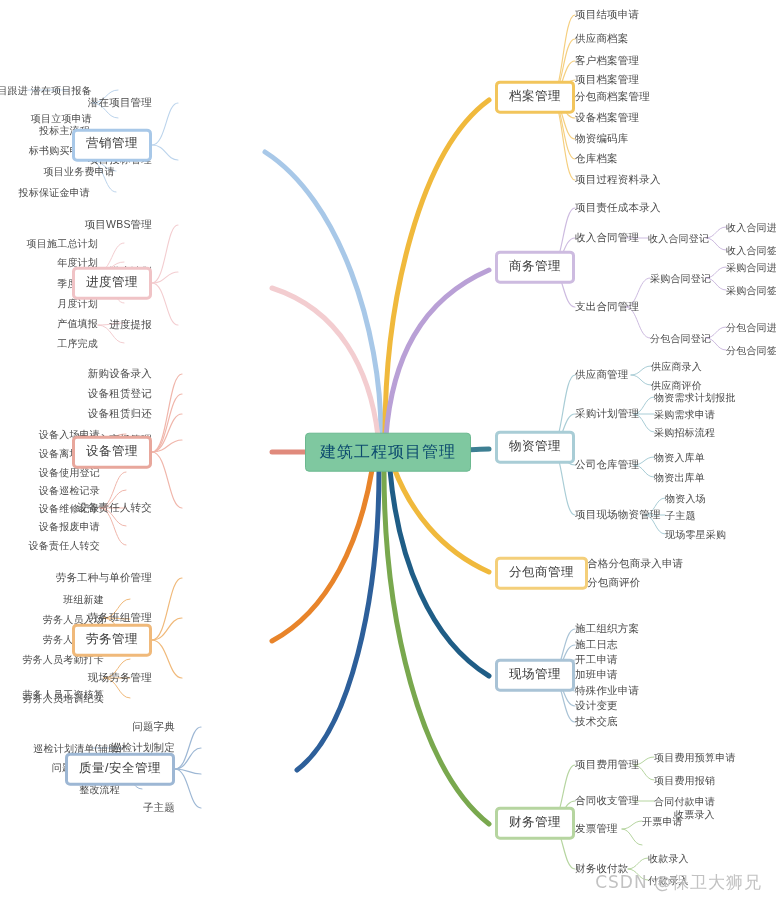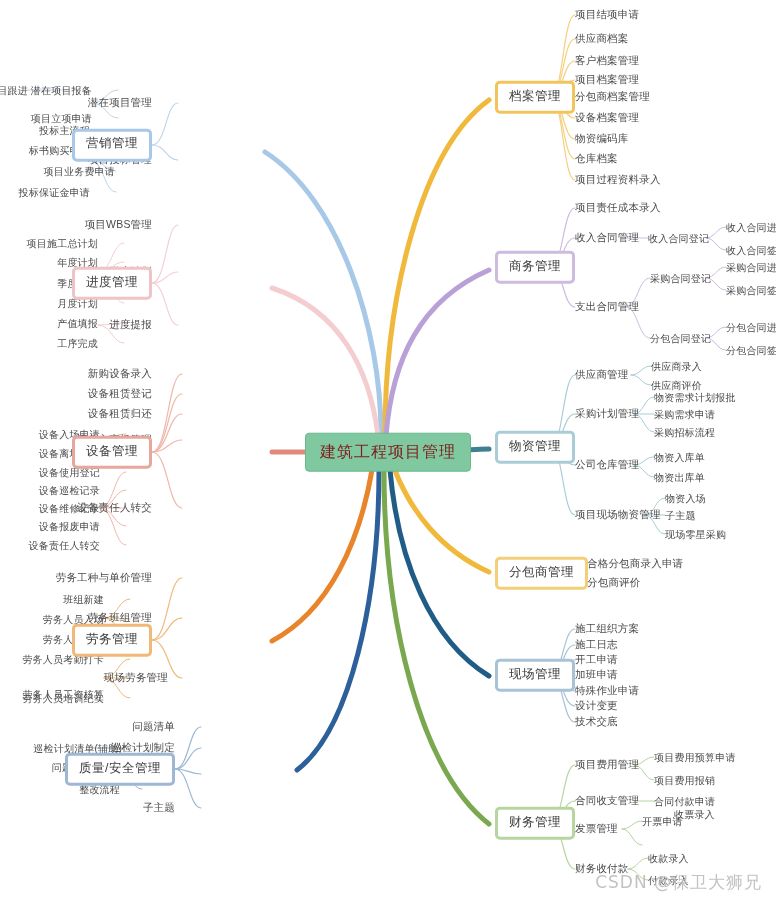--- a/index.html
+++ b/index.html
@@ -23,21 +23,21 @@
   }
   .node {
     position: absolute;
     white-space: nowrap;
     color: #3b3b3b;
     line-height: 1.1;
   }
   
   .root {
     background: #7fc8a0;
-    color: #7f1d1d;
+    color: #0c4a6e;
     border: 1px solid #6bb88f;
     border-radius: 4px;
     font-size: 16px;
     padding: 9px 14px 10px;
     letter-spacing: 1px;
     z-index: 6;
   }
   
   .l1 {
     background: #ffffff;
@@ -282,30 +282,30 @@
   <div class="node l3 r anchor-right" style="left:100px; top:453px; transform:translate(-100%,-50%);">设备离场申请</div>
   <div class="node l3 r anchor-right" style="left:100px; top:472px; transform:translate(-100%,-50%);">设备使用登记</div>
   <div class="node l3 r anchor-right" style="left:100px; top:490px; transform:translate(-100%,-50%);">设备巡检记录</div>
   <div class="node l3 r anchor-right" style="left:100px; top:508px; transform:translate(-100%,-50%);">设备维修记录</div>
   <div class="node l3 r anchor-right" style="left:100px; top:526px; transform:translate(-100%,-50%);">设备报废申请</div>
   <div class="node l3 r anchor-right" style="left:100px; top:545px; transform:translate(-100%,-50%);">设备责任人转交</div>
 
   <div class="node l1 c-orange r" style="left:152px; top:640px; transform:translate(-100%,-50%);">劳务管理</div>
   <div class="node l2 r anchor-right" style="left:152px; top:578px; transform:translate(-100%,-50%);">劳务工种与单价管理</div>
   <div class="node l2 r anchor-right" style="left:152px; top:618px; transform:translate(-100%,-50%);">劳务班组管理</div>
-  <div class="node l2 r anchor-right" style="left:168px; top:678px; transform:translate(-100%,-50%);">现场劳务管理</div>
+  <div class="node l2 r anchor-right" style="left:152px; top:678px; transform:translate(-100%,-50%);">现场劳务管理</div>
   <div class="node l3 r anchor-right" style="left:104px; top:599px; transform:translate(-100%,-50%);">班组新建</div>
   <div class="node l3 r anchor-right" style="left:104px; top:619px; transform:translate(-100%,-50%);">劳务人员入场</div>
   <div class="node l3 r anchor-right" style="left:104px; top:639px; transform:translate(-100%,-50%);">劳务人员离场</div>
   <div class="node l3 r anchor-right" style="left:104px; top:659px; transform:translate(-100%,-50%);">劳务人员考勤打卡</div>
   <div class="node l3 r anchor-right" style="left:104px; top:694px; transform:translate(-100%,-50%);">劳务人员工资核算</div>
   <div class="node l3 r anchor-right" style="left:104px; top:698px; transform:translate(-100%,-50%);">劳务人员培训纪实</div>
 
   <div class="node l1 c-navy r" style="left:175px; top:769px; transform:translate(-100%,-50%);">质量/安全管理</div>
-  <div class="node l2 r anchor-right" style="left:175px; top:727px; transform:translate(-100%,-50%);">问题清单</div>
+  <div class="node l2 r anchor-right" style="left:175px; top:727px; transform:translate(-100%,-50%);">问题字典</div>
   <div class="node l2 r anchor-right" style="left:175px; top:748px; transform:translate(-100%,-50%);padding-left:43px;">巡检计划制定</div>
   <div class="node l2 r anchor-right" style="left:175px; top:774px; transform:translate(-100%,-50%);">巡检/检查执行</div>
   <div class="node l2 r anchor-right" style="left:175px; top:808px; transform:translate(-100%,-50%);">子主题</div>
   <div class="node l3 r anchor-right" style="left:122px; top:748px; transform:translate(-100%,-50%);">巡检计划清单(辅助)</div>
   <div class="node l3 r anchor-right" style="left:120px; top:767px; transform:translate(-100%,-50%);">问题清单(辅助)</div>
   <div class="node l3 r anchor-right" style="left:120px; top:789px; transform:translate(-100%,-50%);">整改流程</div>
 
   <div class="node l1 c-gold r" style="left:495px; top:97px;">档案管理</div>
   <div class="node l2 r" style="left:575px; top:15px;">项目结项申请</div>
   <div class="node l2 r" style="left:575px; top:39px;">供应商档案</div>

